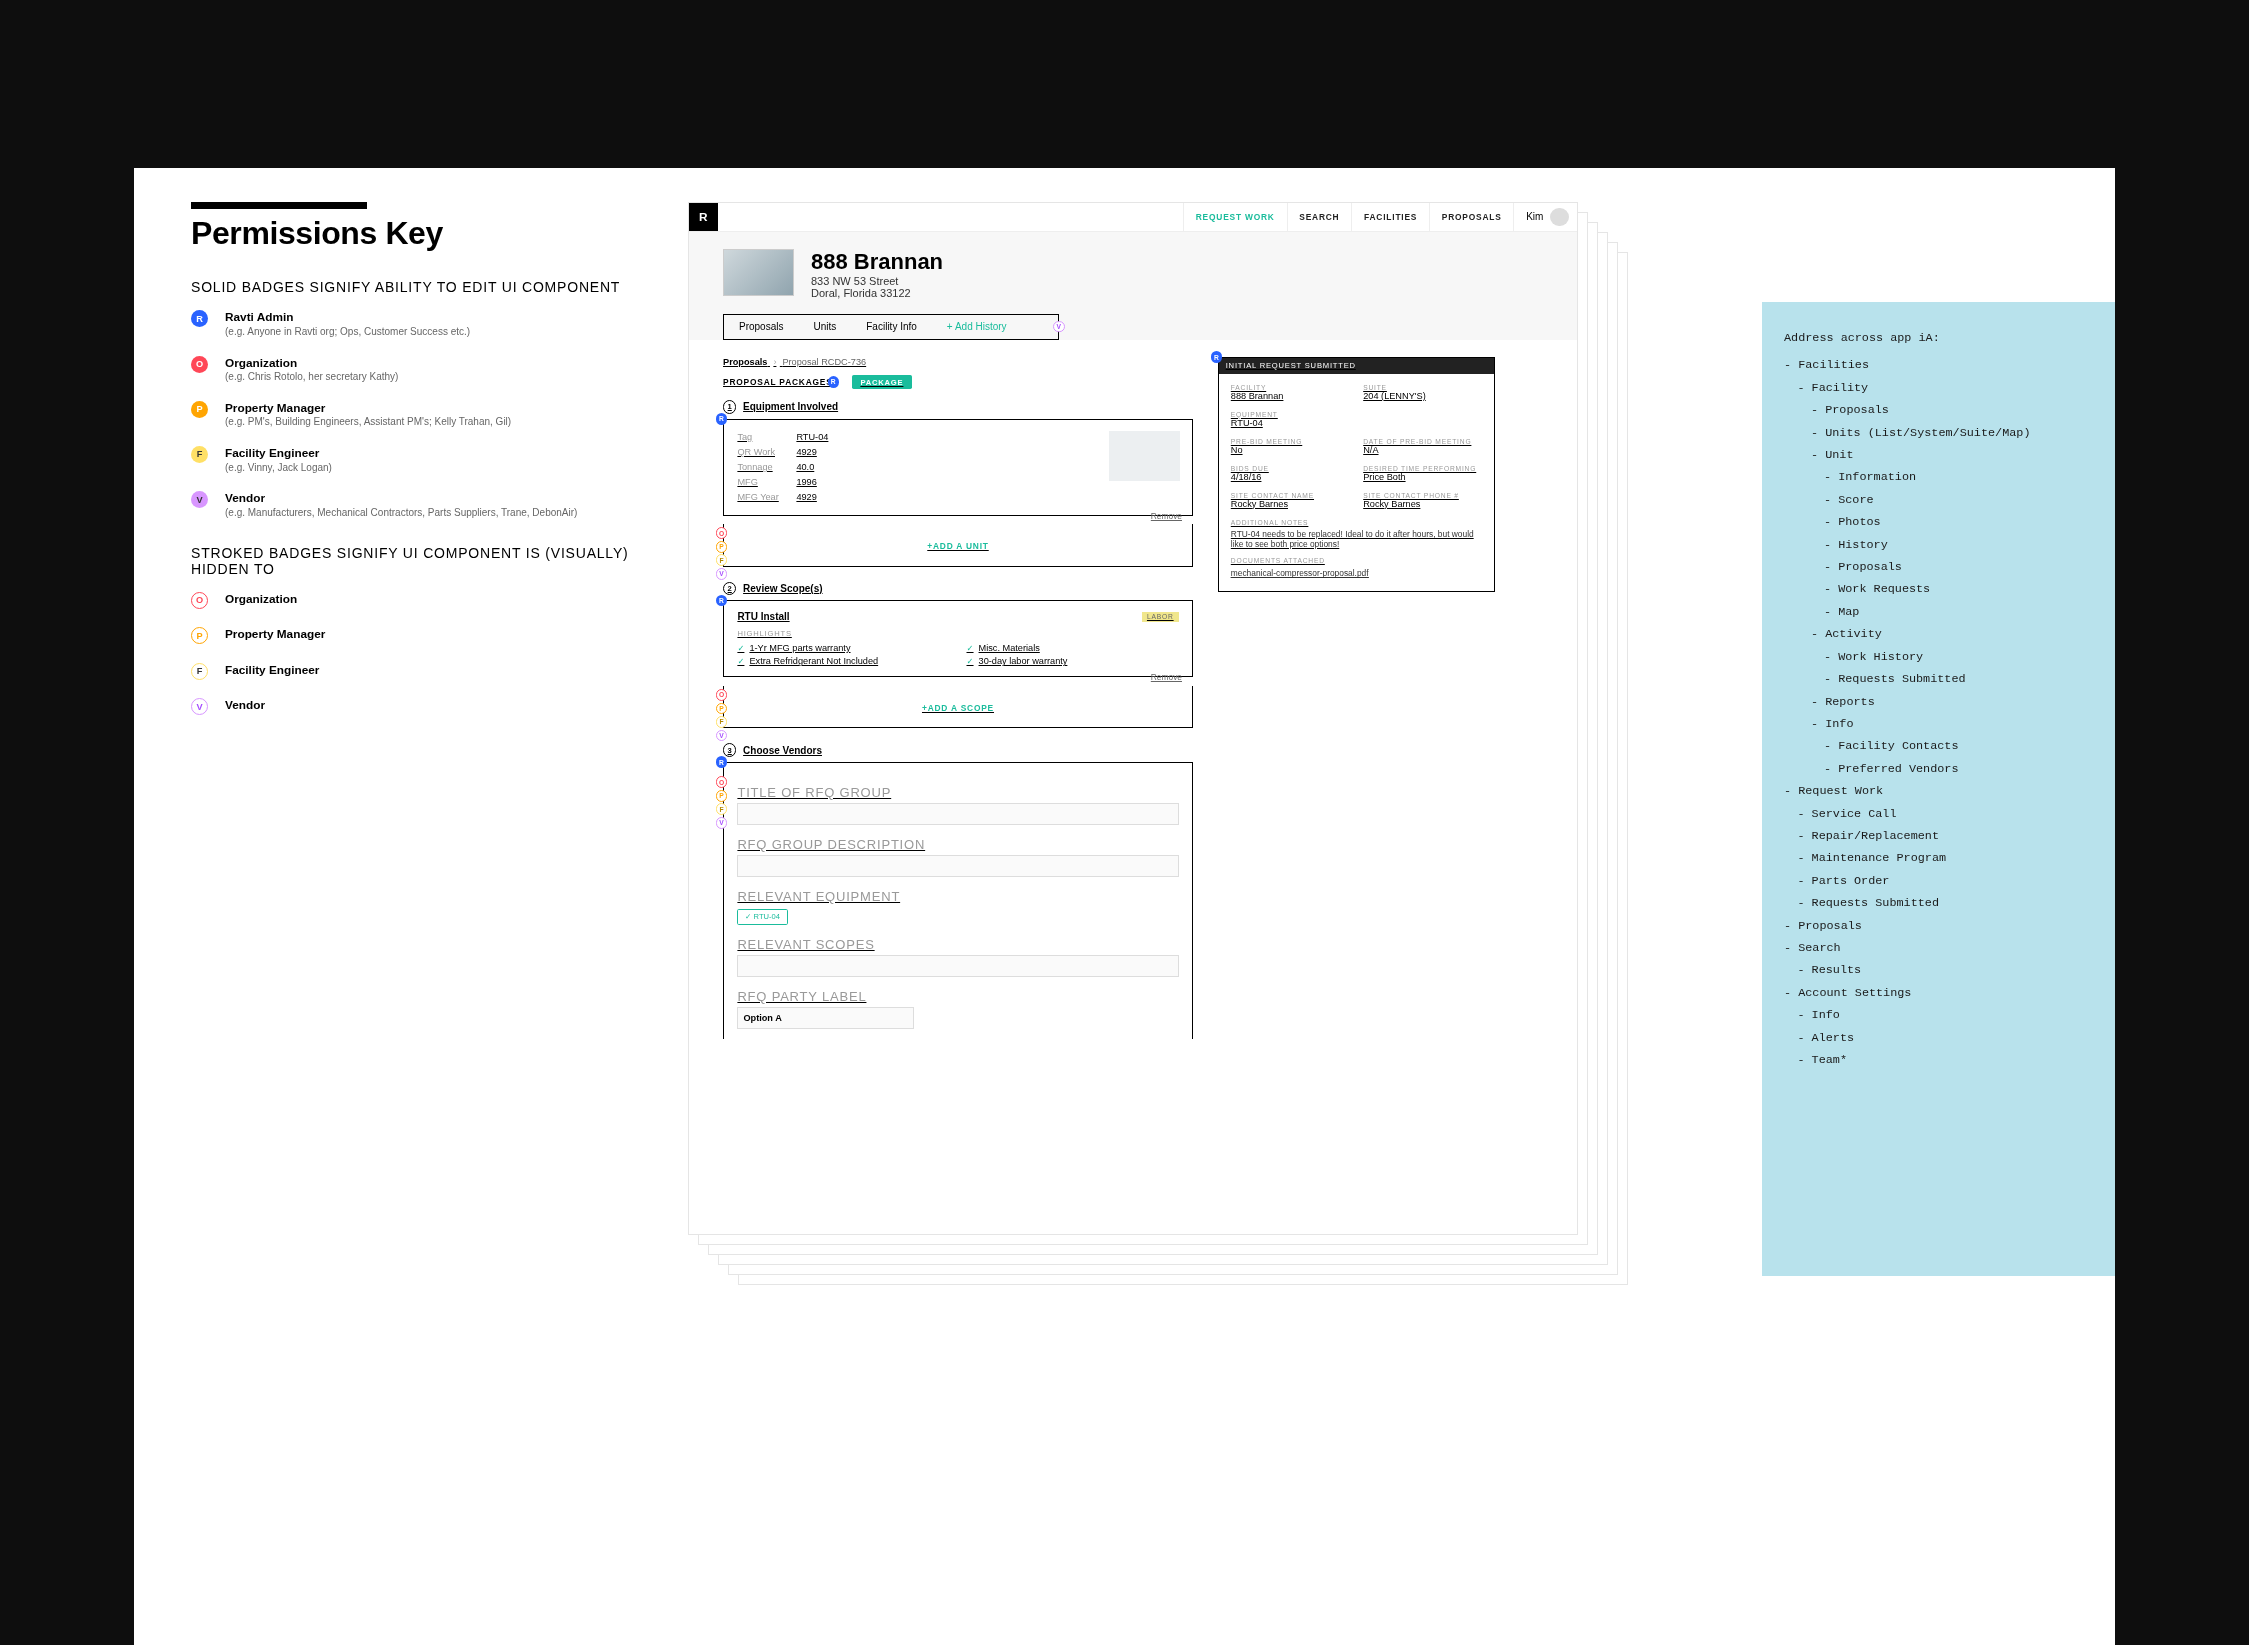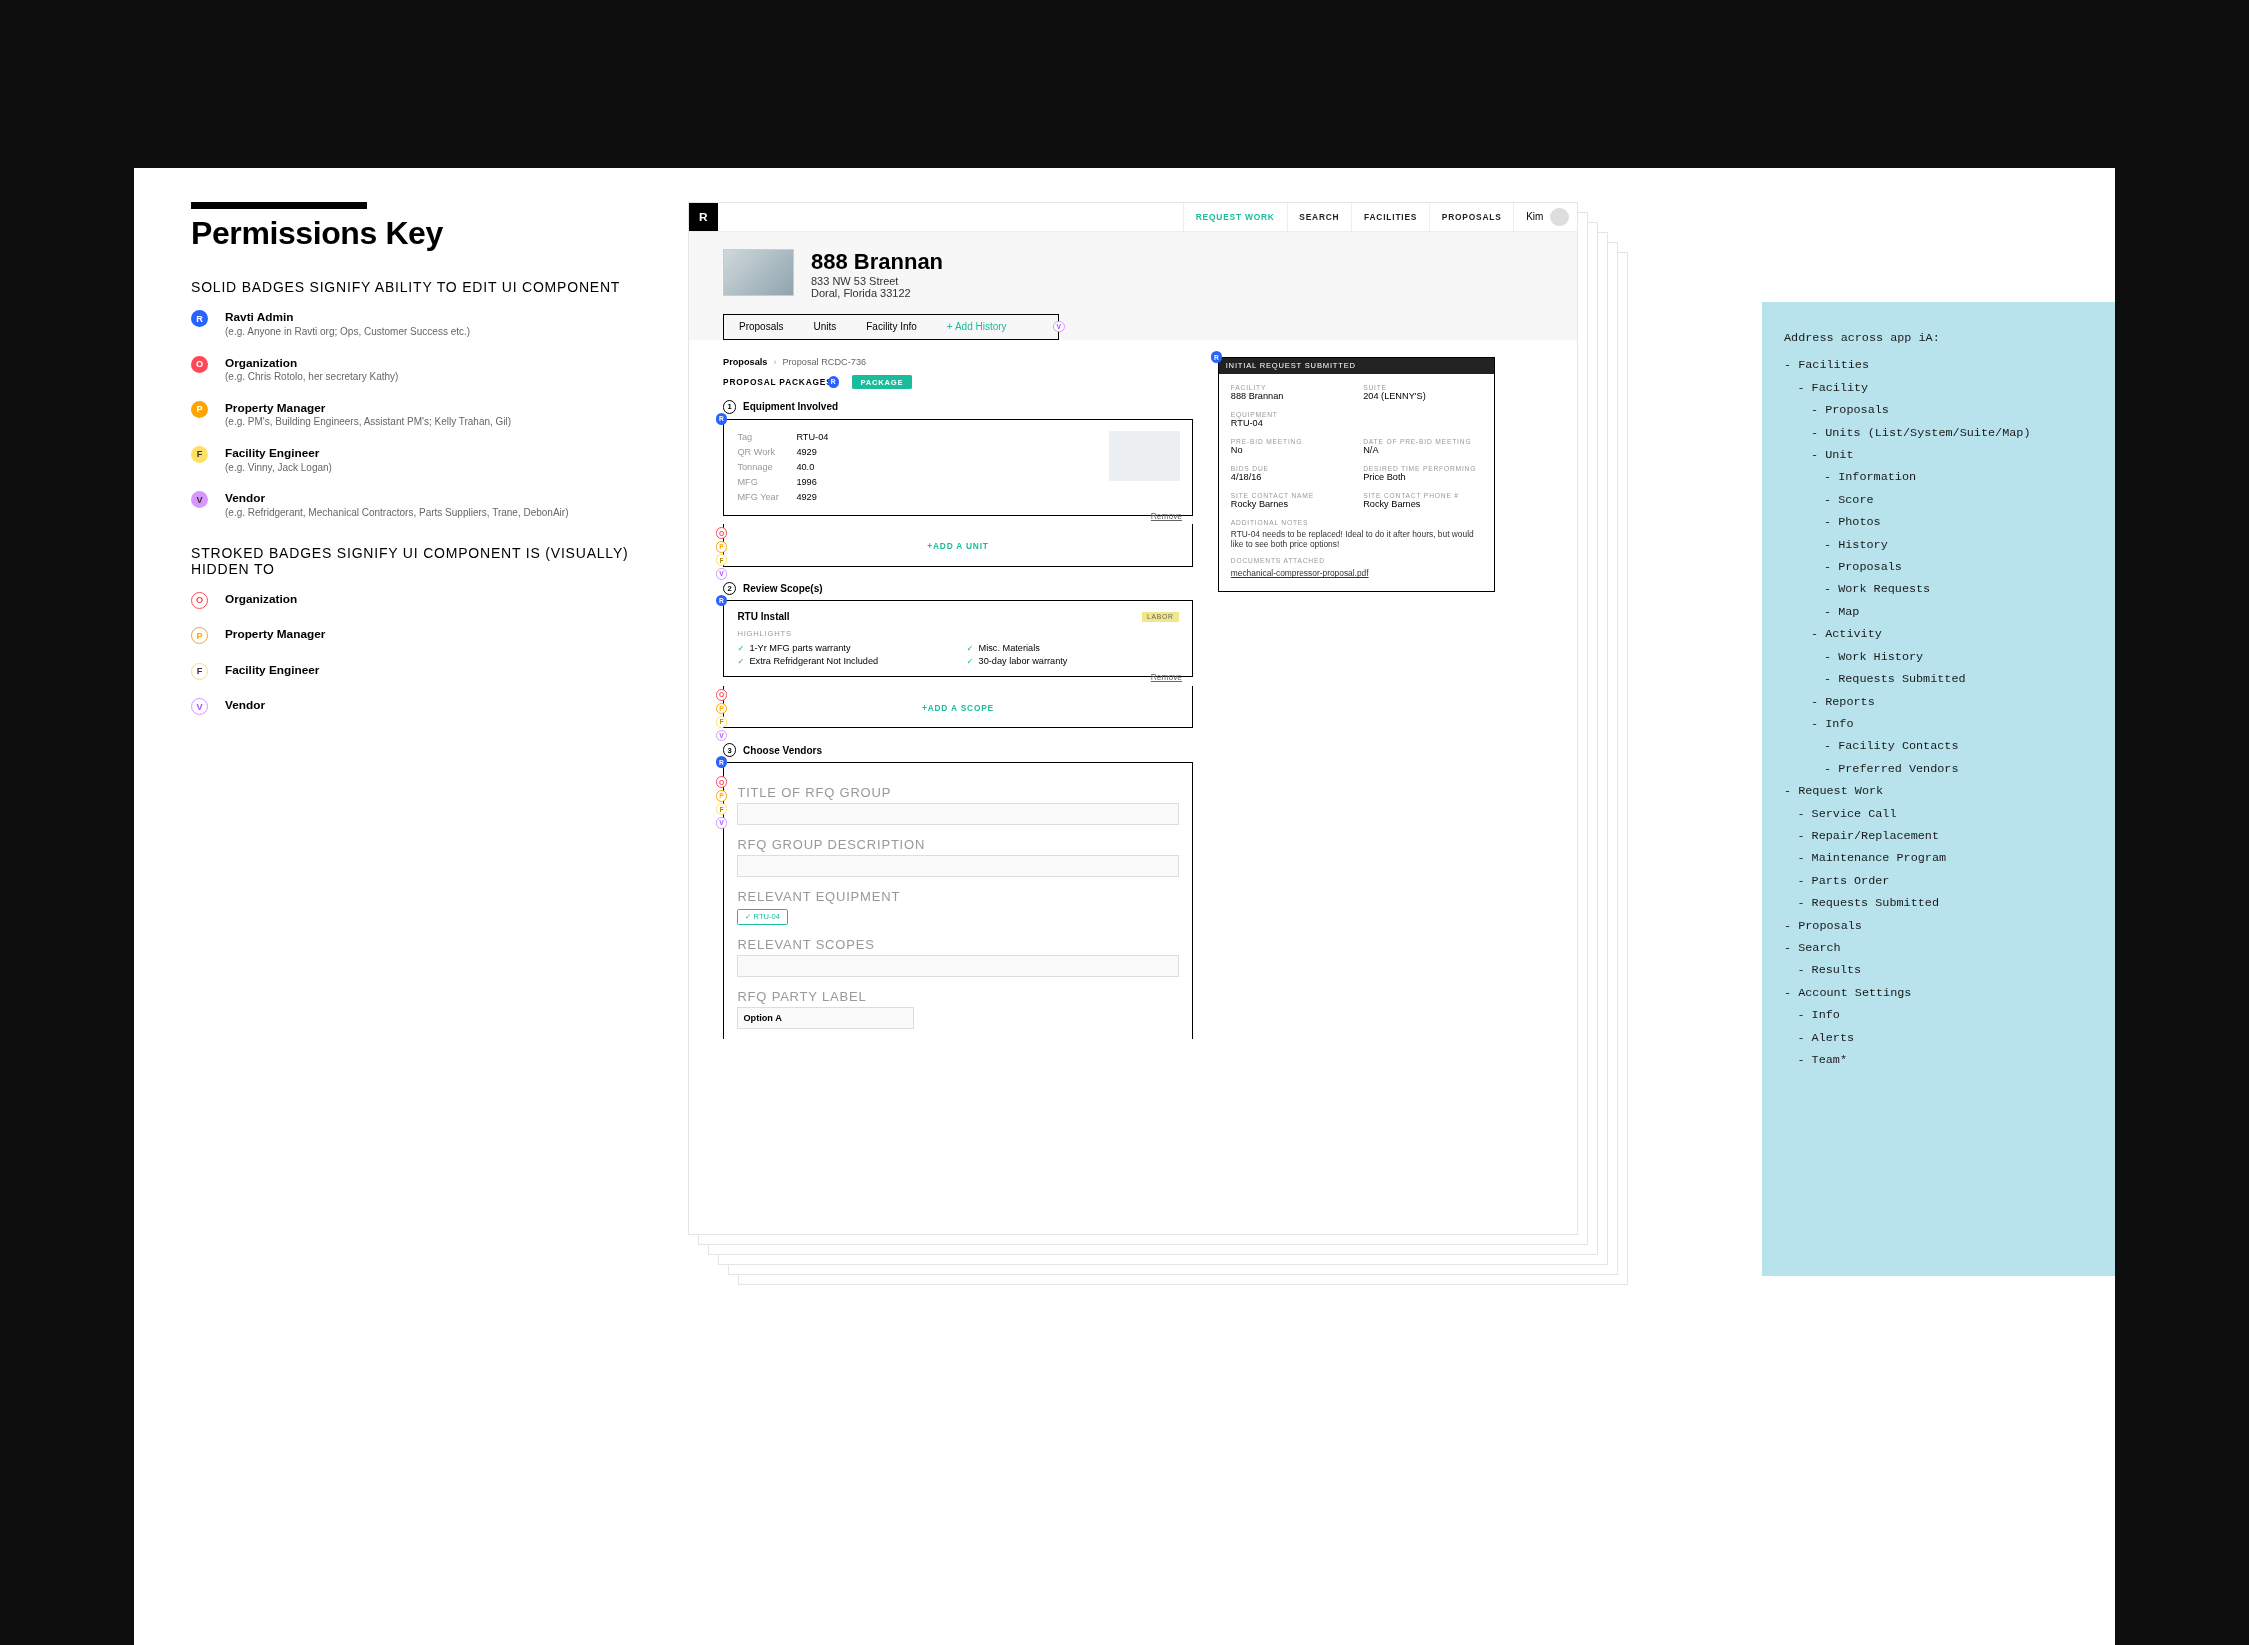--- a/index.html
+++ b/index.html
@@ -37,21 +37,21 @@
 .avatar { width: 18.5px; height: 18.5px; border-radius: 50%; background: #ddd; margin-right: 8.4px; }
 .site-header { padding: 17px 34px 0 34px; background: #f7f7f7; }
 .site-header-row { display: flex; align-items: flex-start; }
 .site-img { width: 71px; height: 47px; background: linear-gradient(135deg, #cfd8dc, #90a4ae); border: 0.8px solid #ccc; margin-right: 17px; }
 .site-name { font-size: 22px; font-weight: 700; }
 .site-addr { font-size: 11px; color: #333; }
 .site-tabs { display: flex; border: 1.7px solid #000; margin-top: 15px; width: 336px; position: relative; }
 .site-tab { padding: 6.7px 15px; font-size: 10px; }
 .site-tab.add { color: #1abc9c; font-weight: 500; }
 .tab-badge { position: absolute; right: -6.7px; top: 50%; transform: translateY(-50%); width: 11.8px; height: 11.8px; border-radius: 50%; border: 1.7px solid #d896ff; background: #fff; font-size: 6.7px; display: flex; align-items: center; justify-content: center; color: #a64dff; font-weight: 700; }
-.content { padding: 17px 34px; display: flex; gap: 25px; background: #fff; }
+.content { padding: 17px 34px; display: flex; gap: 25px; background: #fff; text-decoration: underline; }
 .content-left { flex: 0 0 470px; }
 .content-right { flex: 0 0 277px; }
 .breadcrumb { font-size: 9.2px; margin-bottom: 10px; }
 .breadcrumb .sep { color: #aaa; margin: 0 3.4px; }
 .breadcrumb .curr { color: #666; }
 .pkg-row { display: flex; align-items: center; margin-bottom: 13.4px; font-size: 8.4px; font-weight: 700; letter-spacing: 0.8px; text-transform: uppercase; }
 .pkg-badge-wrap { position: relative; margin-left: 3.4px; padding-left: 16px; }
 .pkg-badge { background: #1abc9c; color: #fff; padding: 2.5px 8.4px; border-radius: 1.7px; font-size: 7.6px; }
 .pkg-dot { position: absolute; left: -8.4px; top: 50%; transform: translateY(-50%); width: 11.8px; height: 11.8px; border-radius: 50%; background: #2962ff; color: #fff; font-size: 6.7px; display: flex; align-items: center; justify-content: center; font-weight: 700; }
 .step-hdr { display: flex; align-items: center; font-size: 10px; font-weight: 700; margin-bottom: 5px; }
@@ -135,21 +135,21 @@
       <span class="badge f">F</span>
       <div class="key-text">
         <span class="key-name">Facility Engineer</span>
         <span class="key-desc">(e.g. Vinny, Jack Logan)</span>
       </div>
         </div>
         <div class="key-item">
       <span class="badge v">V</span>
       <div class="key-text">
         <span class="key-name">Vendor</span>
-        <span class="key-desc">(e.g. Refridgerant, Mechanical Contractors, Parts Suppliers, Trane, DebonAir)</span>
+        <span class="key-desc">(e.g. Manufacturers, Mechanical Contractors, Parts Suppliers, Trane, DebonAir)</span>
       </div>
         </div>
       </div>
 
     <div class="key-section-label">STROKED BADGES SIGNIFY UI COMPONENT IS (VISUALLY) HIDDEN TO</div>
     <div id="stroked-list">
         <div class="key-item">
       <span class="badge stroked o">O</span>
       <div class="key-text">
             <span class="key-name">Organization</span>

